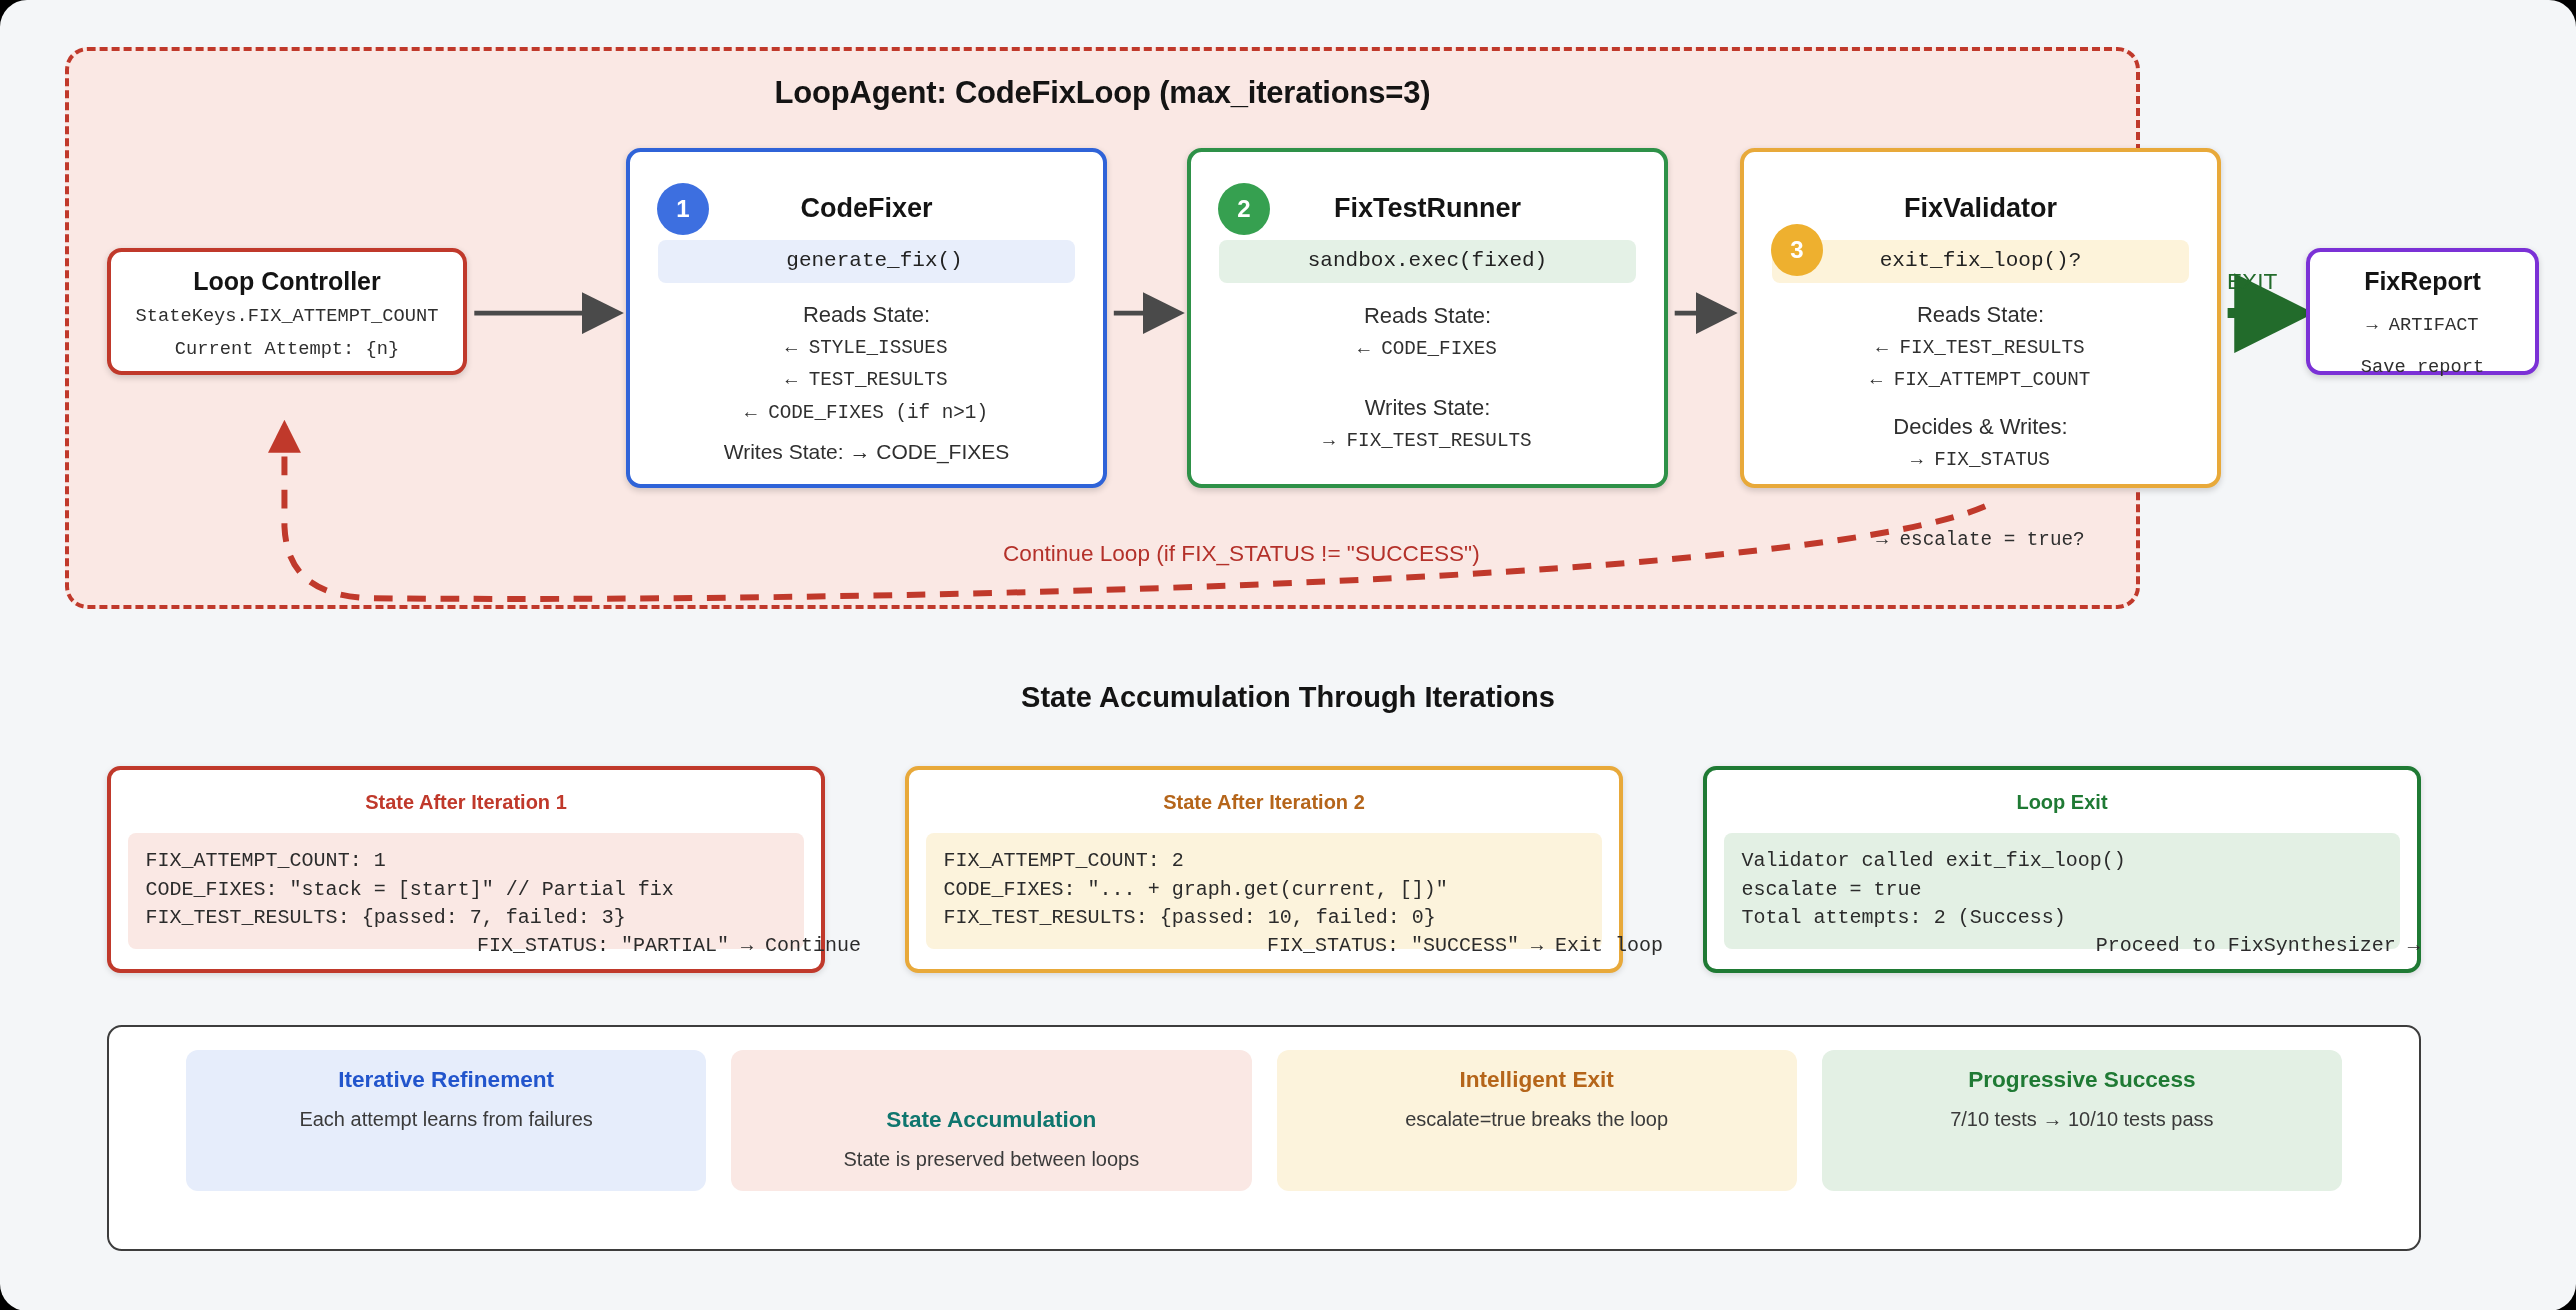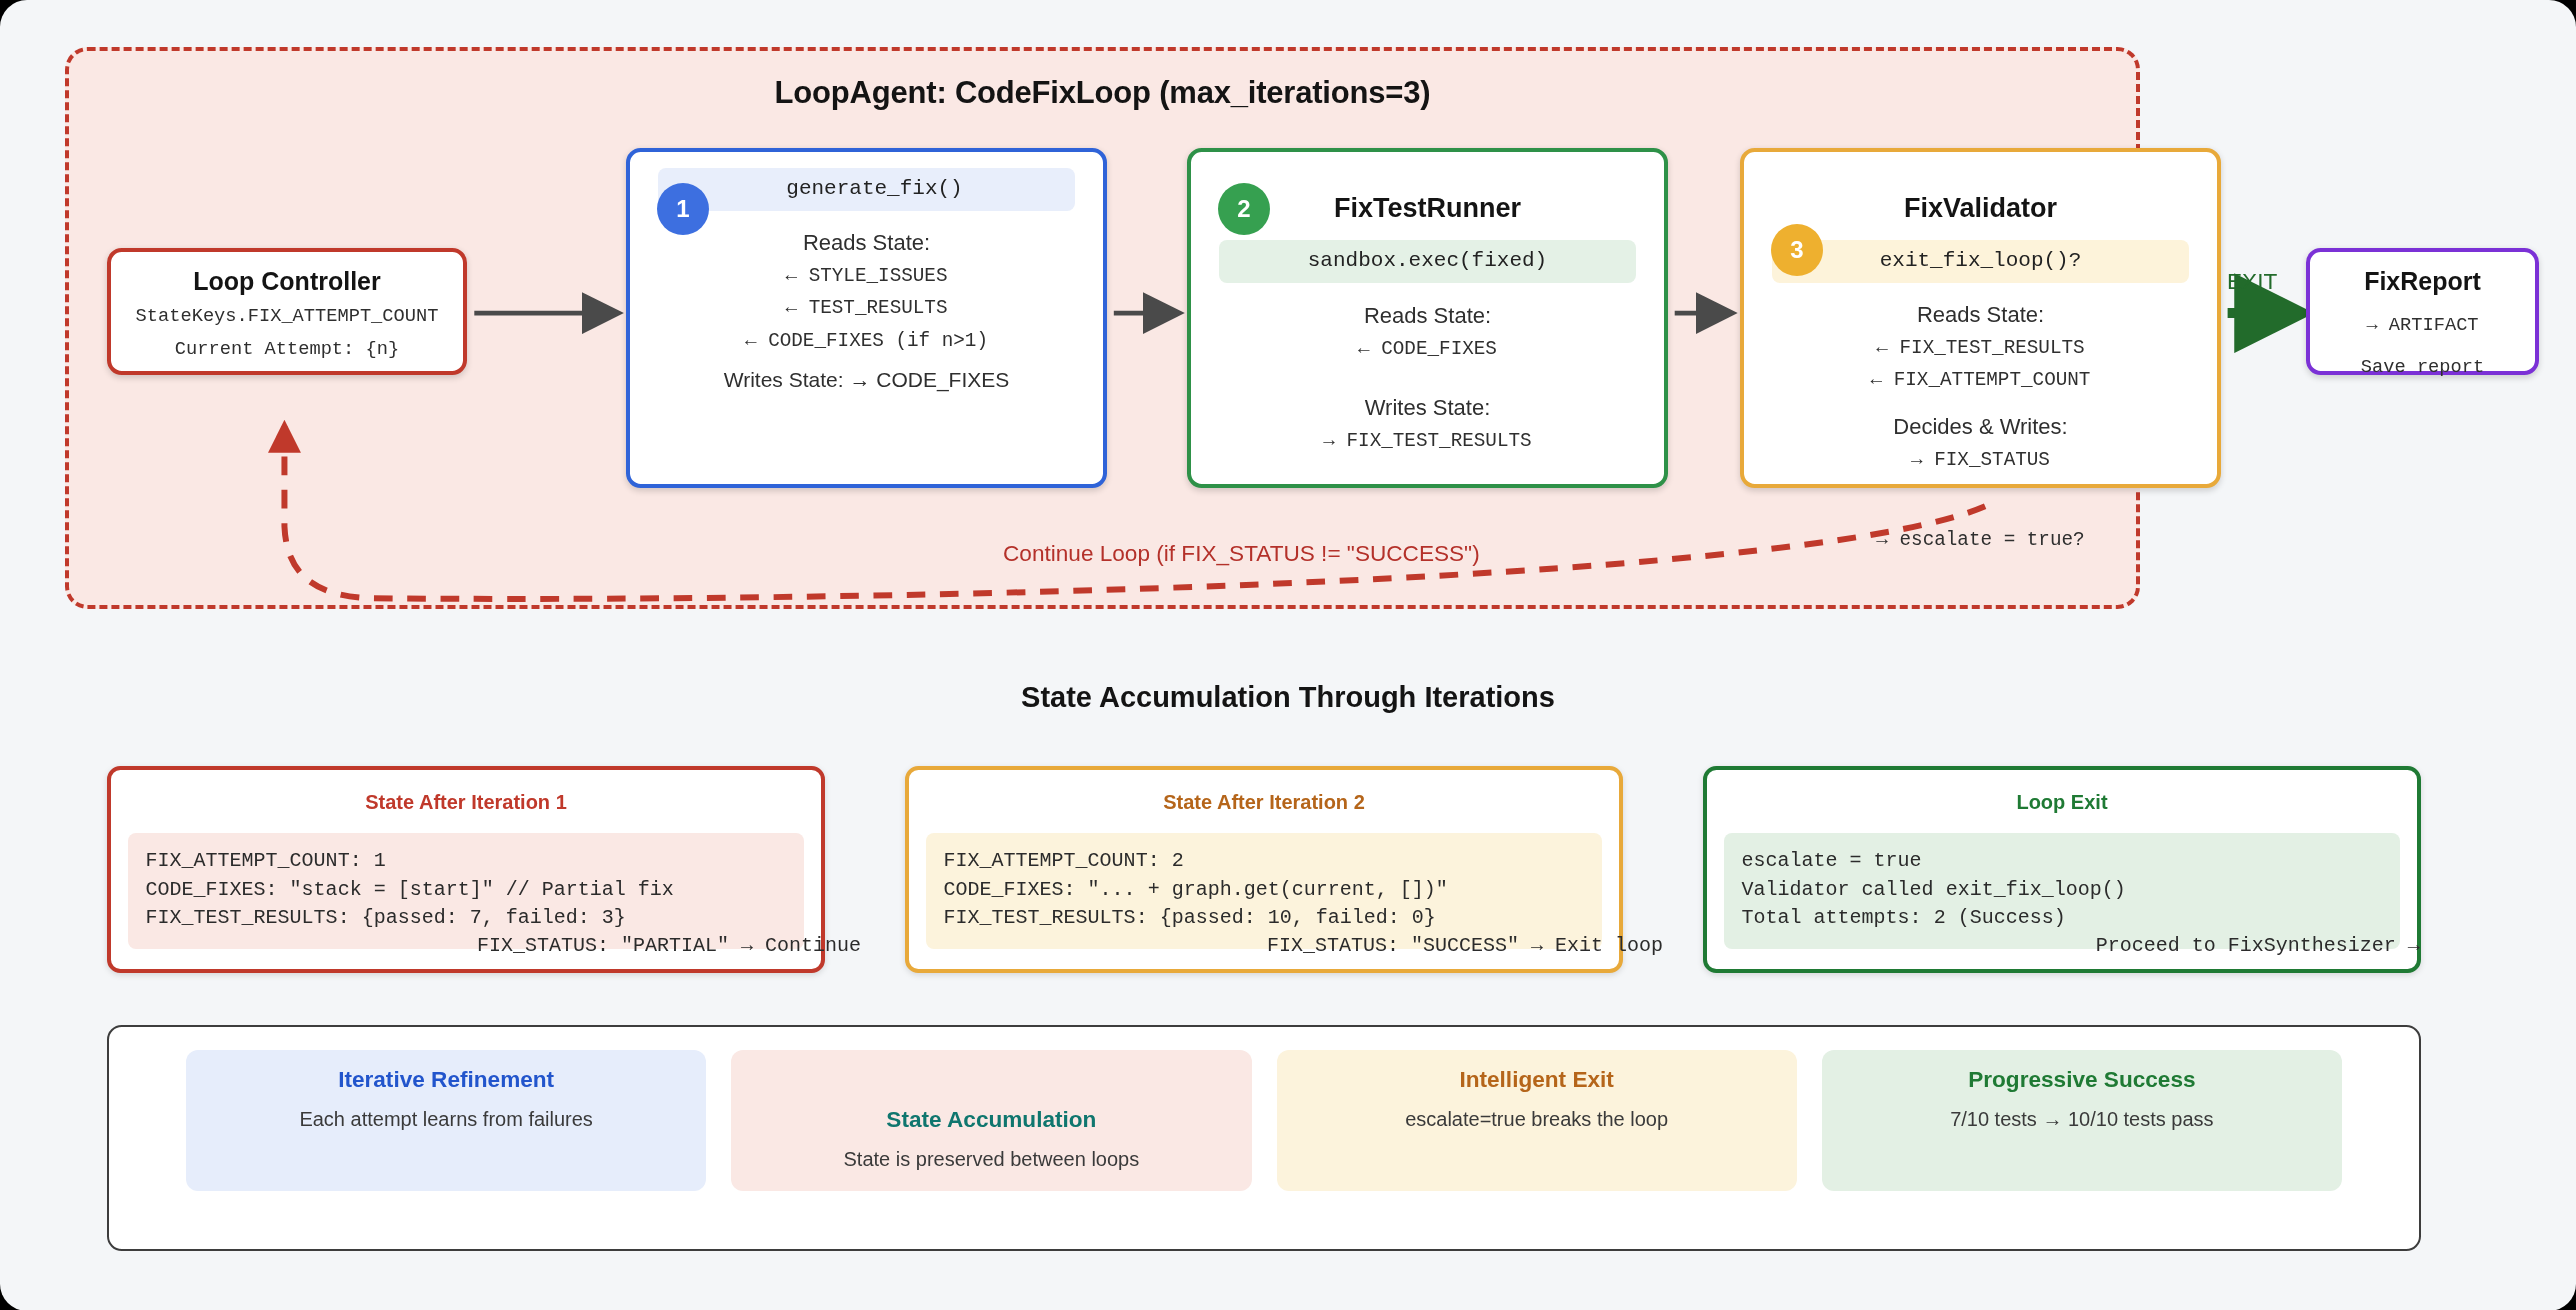--- a/index.html
+++ b/index.html
@@ -333,20 +333,21 @@
   <div id="continue-loop-label">Continue Loop (if FIX_STATUS != "SUCCESS")</div>
 
   <div class="node" id="loop-controller">
     <div class="node-title">Loop Controller</div>
     <div class="mono-line">StateKeys.FIX_ATTEMPT_COUNT</div>
     <div class="mono-line">Current Attempt: {n}</div>
   </div>
 
   <div class="node" id="code-fixer">
     <div class="badge">1</div>
+    <div class="node-title">CodeFixer</div>
     <div class="code-chip">generate_fix()</div>
     <div class="sec-label">Reads State:</div>
     <div class="mono-line">← STYLE_ISSUES</div>
     <div class="mono-line">← TEST_RESULTS</div>
     <div class="mono-line">← CODE_FIXES (if n&gt;1)</div>
     <div class="writes">Writes State: → CODE_FIXES</div>
   </div>
 
   <div class="node" id="fix-test-runner">
     <div class="badge">2</div>
@@ -396,22 +397,22 @@
       <div>FIX_ATTEMPT_COUNT: 2</div>
       <div>CODE_FIXES: "... + graph.get(current, [])"</div>
       <div>FIX_TEST_RESULTS: {passed: 10, failed: 0}</div>
     </div>
     <div class="state-footer">FIX_STATUS: "SUCCESS" → Exit loop</div>
   </div>
 
   <div class="state-card" id="state-card-3">
     <div class="state-card-title">Loop Exit</div>
     <div class="state-body">
+      <div>Validator called exit_fix_loop()</div>
       <div>escalate = true</div>
-      <div>Validator called exit_fix_loop()</div>
       <div>Total attempts: 2 (Success)</div>
     </div>
     <div class="state-footer">Proceed to FixSynthesizer →</div>
   </div>
 
   <div id="key-concepts">
     <div id="concept-row">
       <div class="concept-card c-blue">
         <div class="concept-title">Iterative Refinement</div>
         <div class="concept-desc">Each attempt learns from failures</div>

